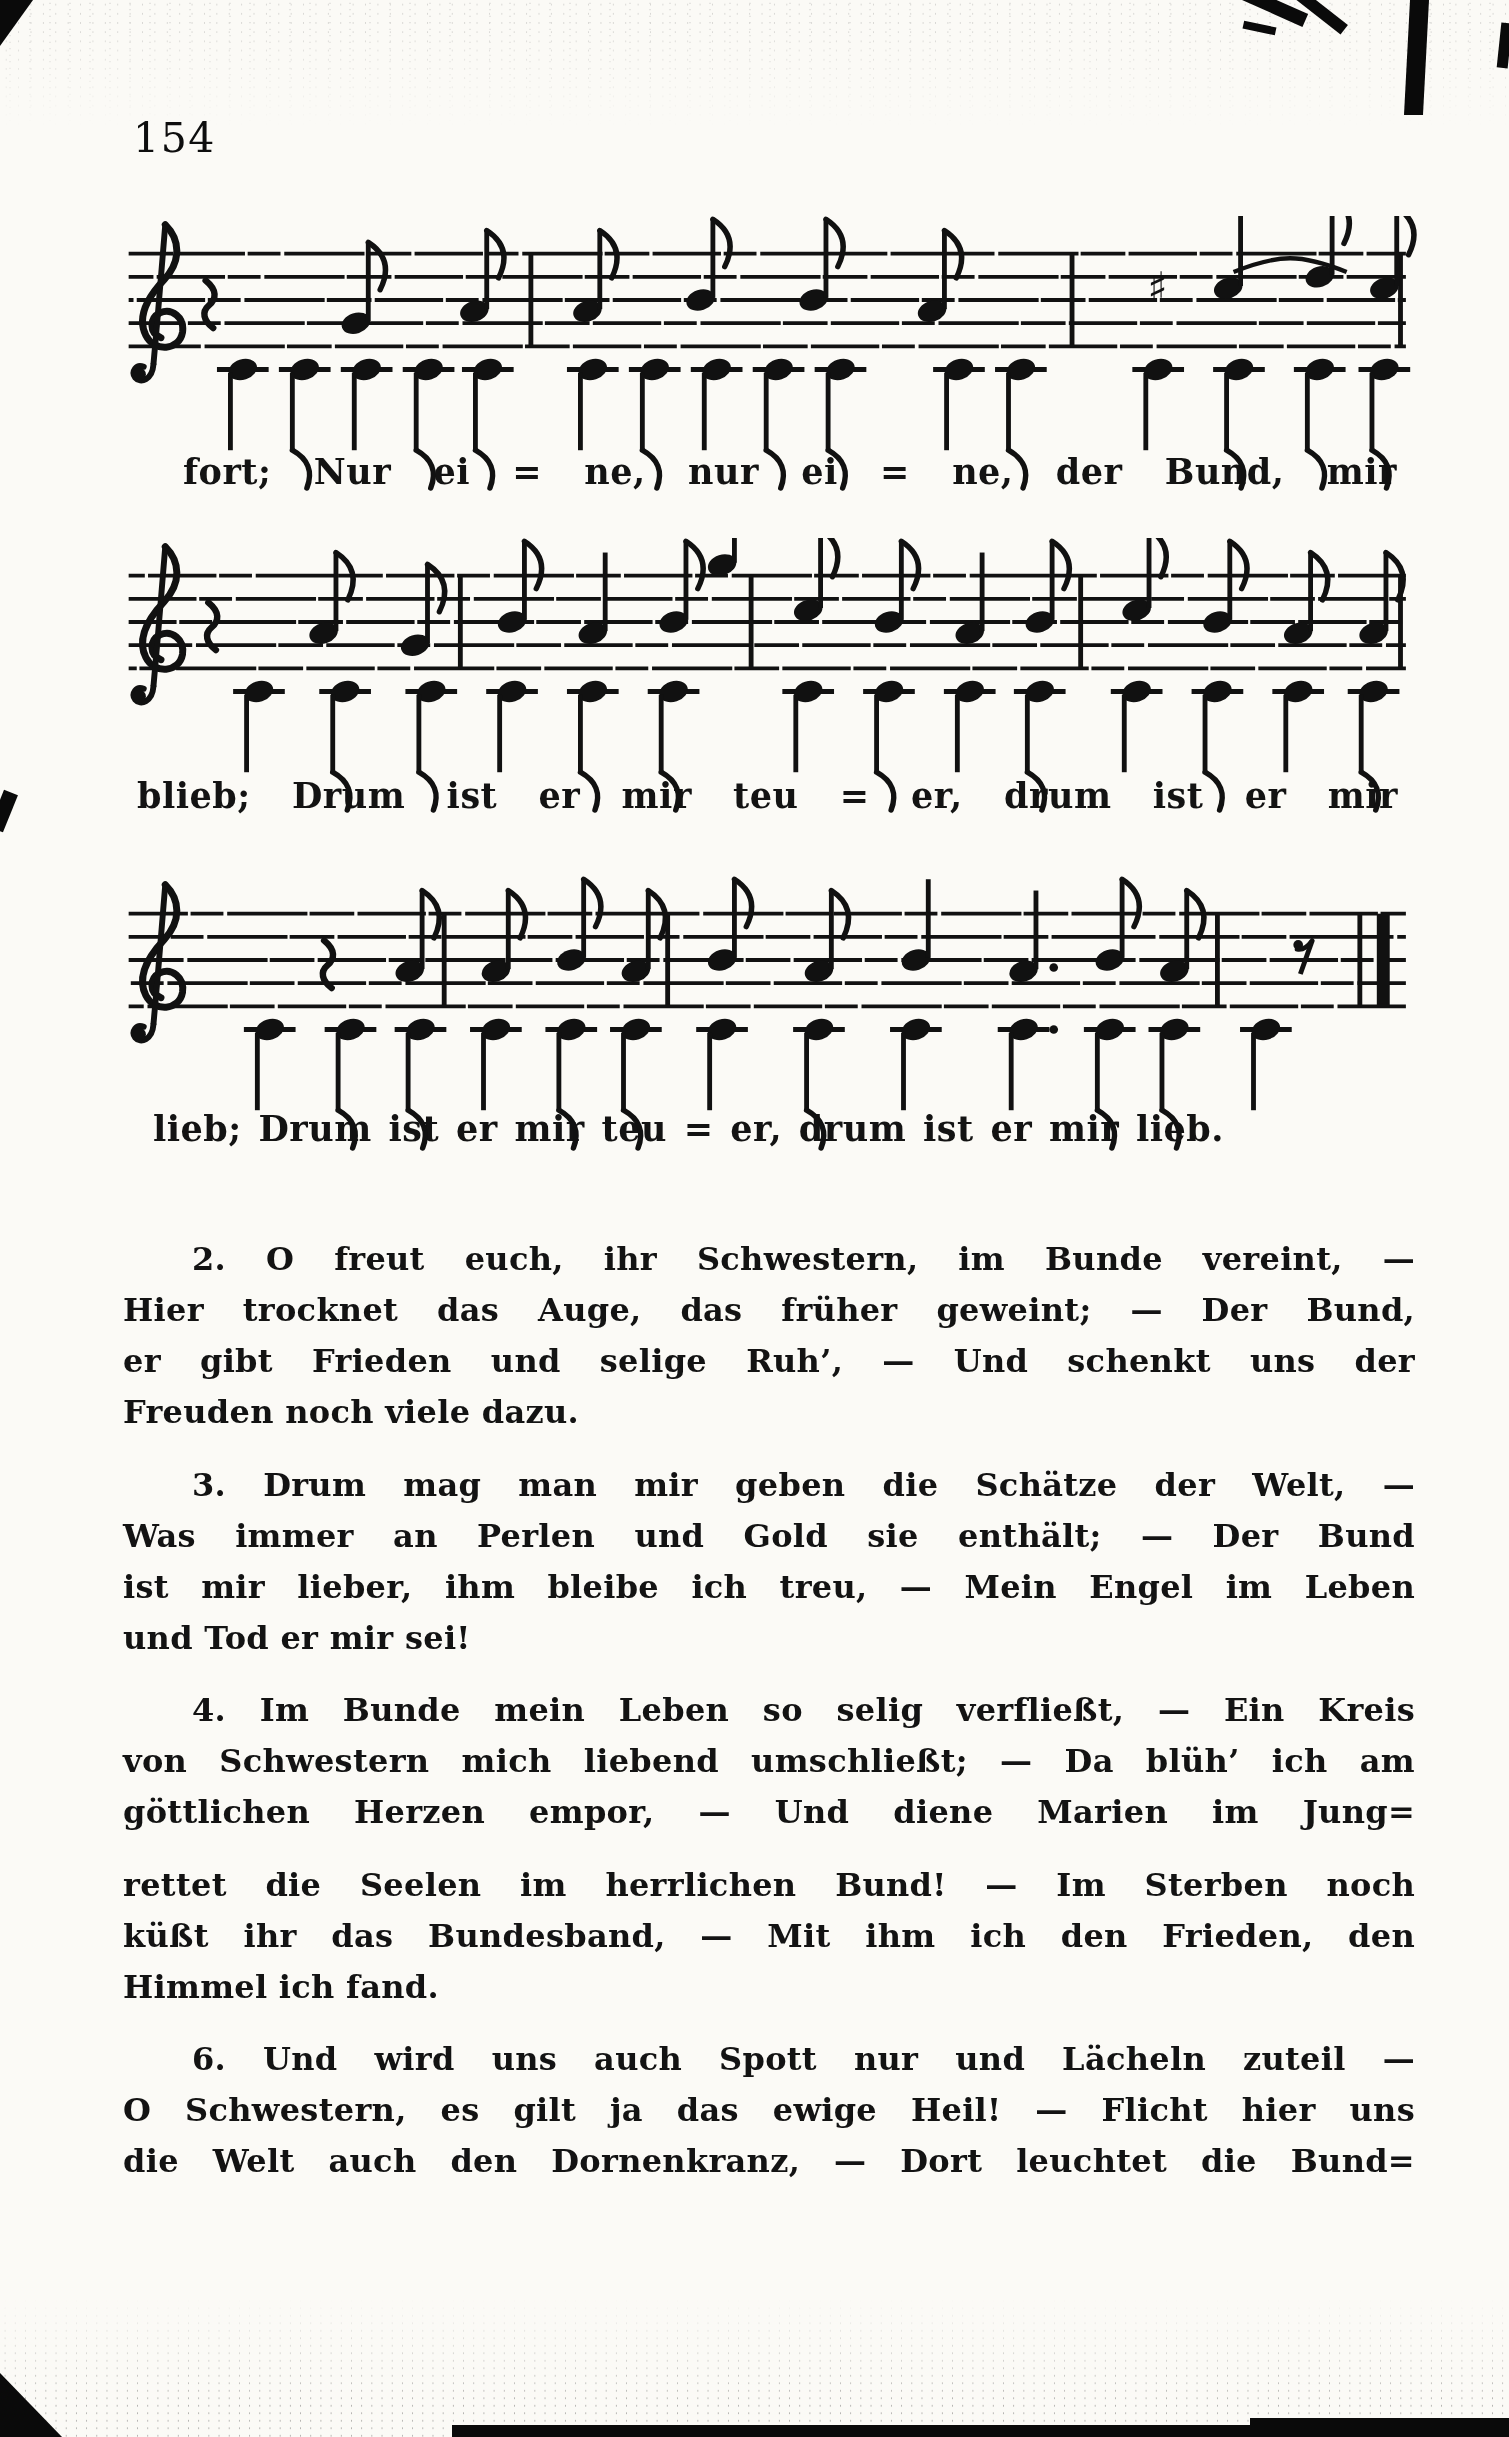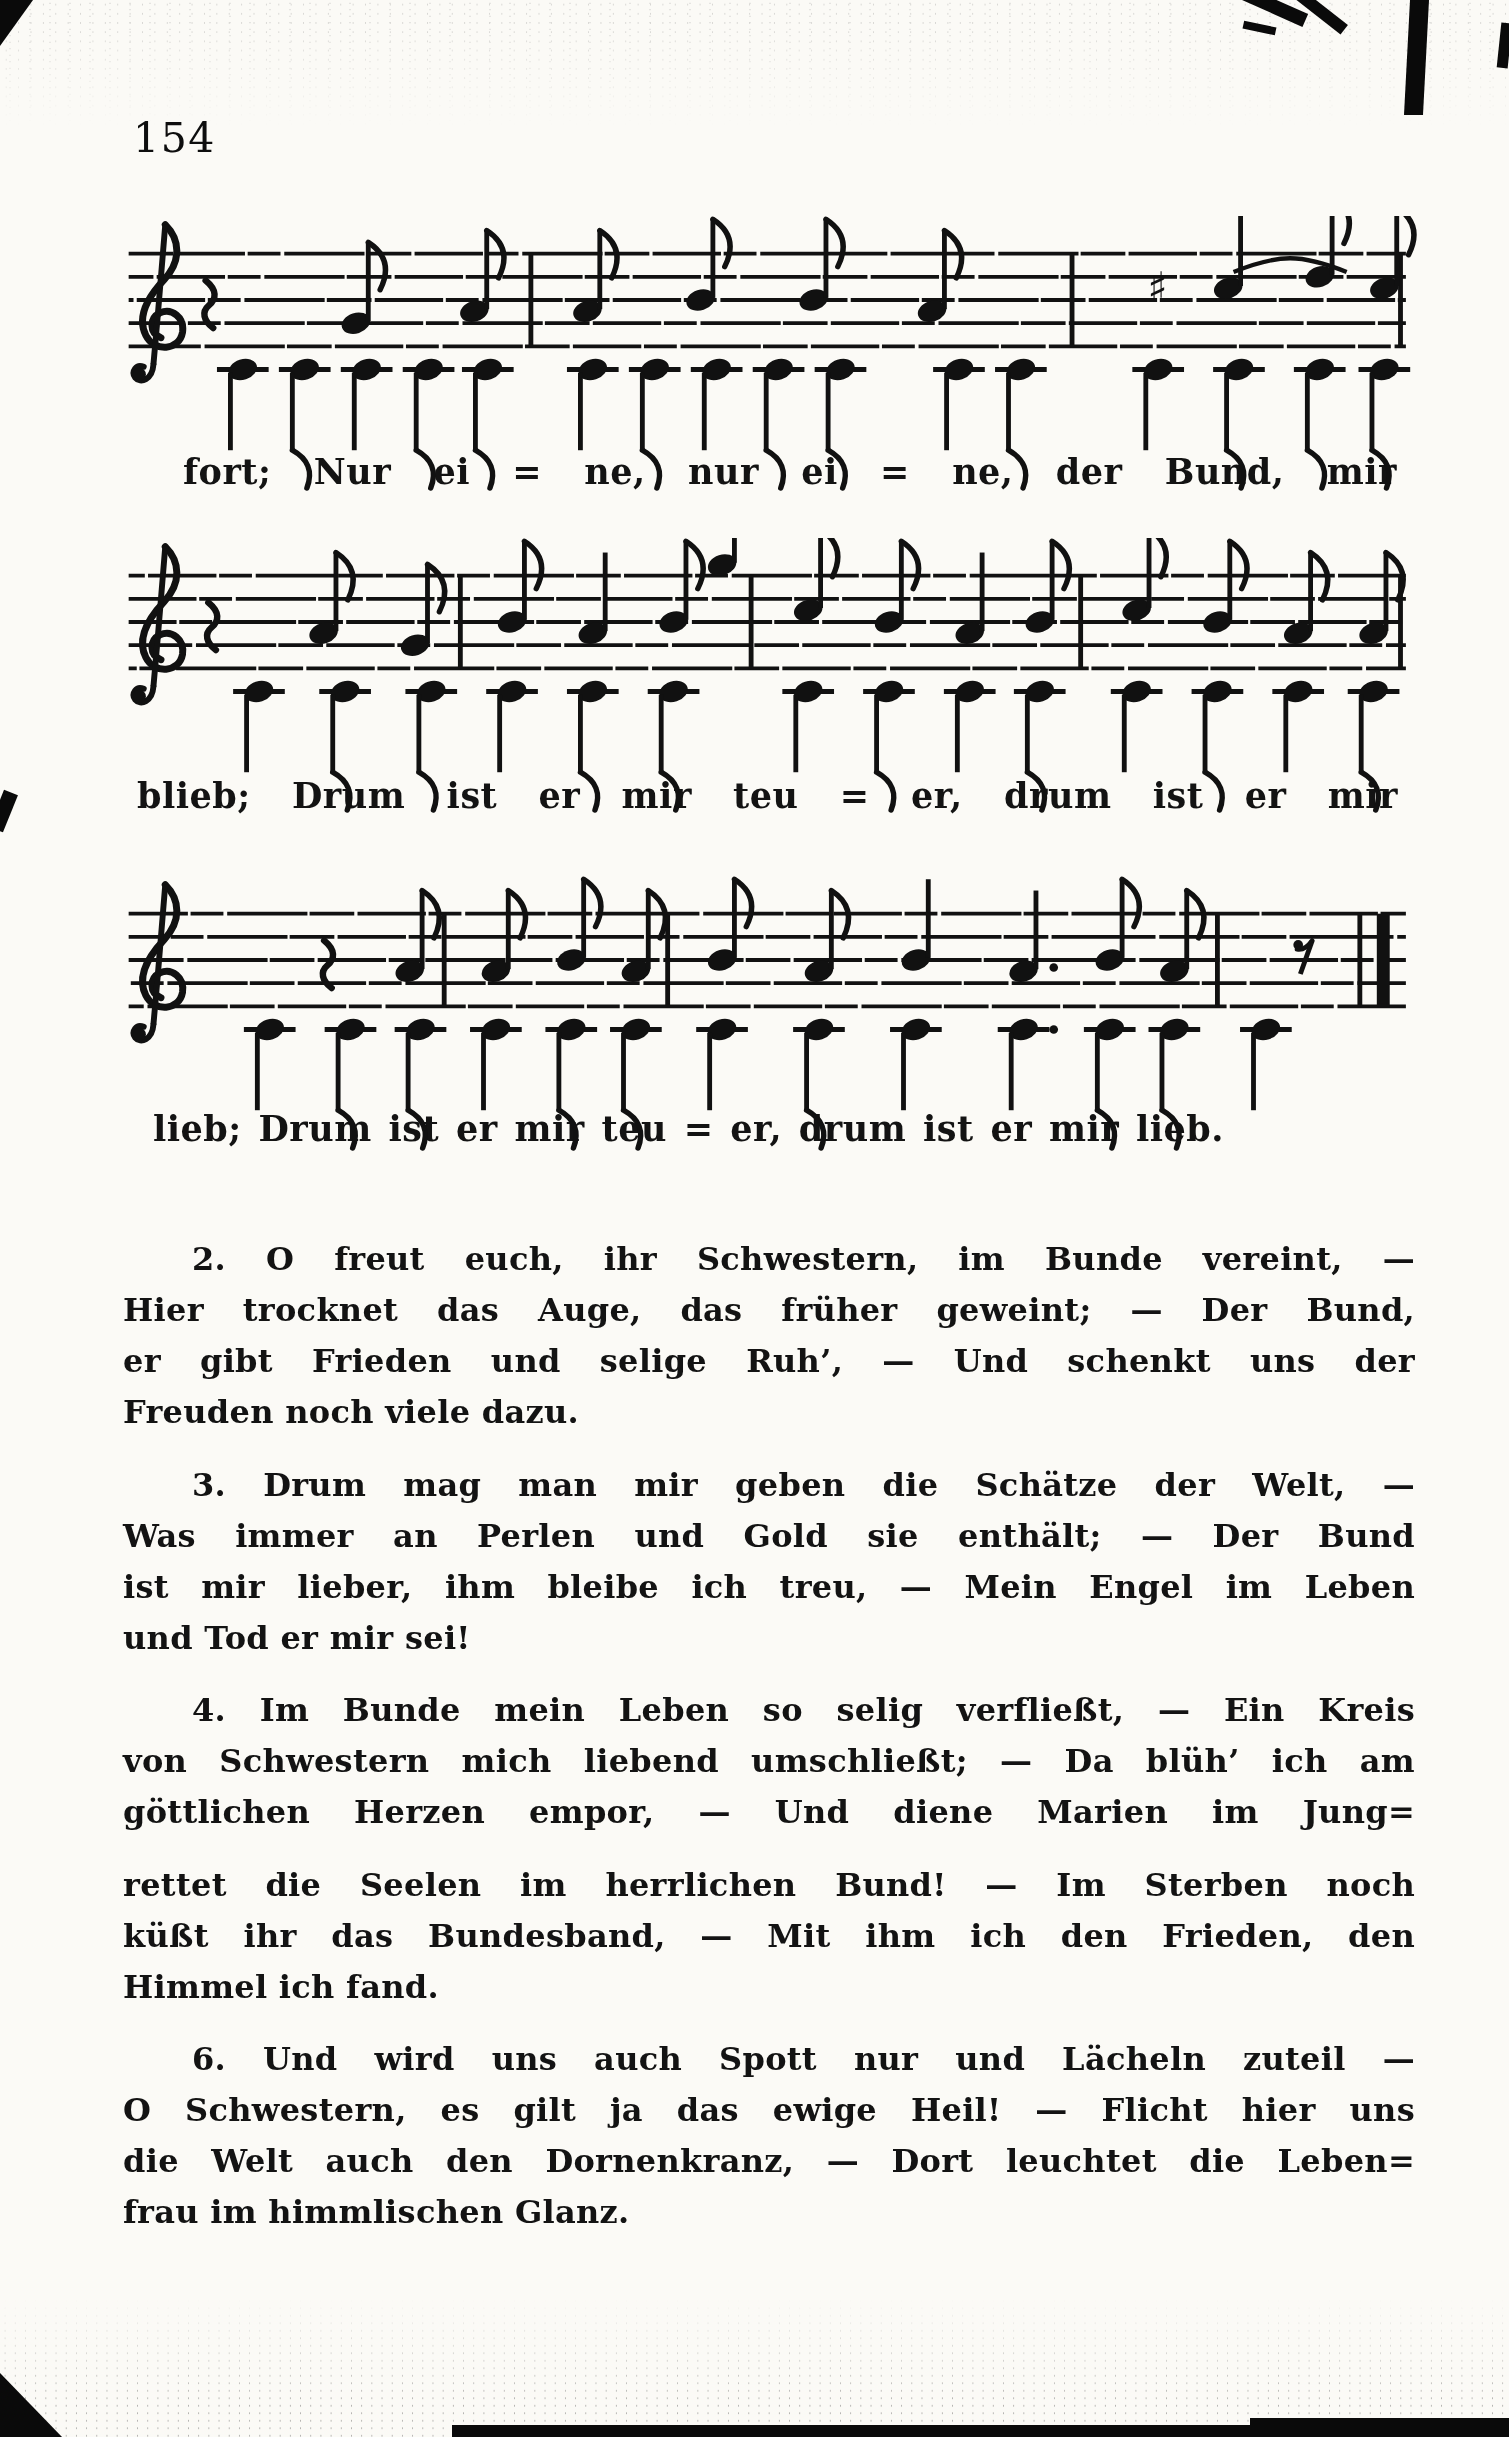--- a/index.html
+++ b/index.html
@@ -110,22 +110,21 @@
       <div class="verse-line">göttlichen Herzen empor, — Und diene Marien im Jung=</div>
     </div>
     <div class="verse">
       <div class="verse-line">rettet die Seelen im herrlichen Bund! — Im Sterben noch</div>
       <div class="verse-line">küßt ihr das Bundesband, — Mit ihm ich den Frieden, den</div>
       <div class="verse-line last">Himmel ich fand.</div>
     </div>
     <div class="verse">
       <div class="verse-line first">6. Und wird uns auch Spott nur und Lächeln zuteil —</div>
       <div class="verse-line">O Schwestern, es gilt ja das ewige Heil! — Flicht hier uns</div>
-      <div class="verse-line">die Welt auch den Dornenkranz, — Dort leuchtet die Leben=</div>
-      <div class="verse-line last">frau im himmlischen Glanz.</div>
+      <div class="verse-line">die Welt auch den Dornenkranz, — Dort leuchtet die Bund=</div>
     </div>
   </div>
 
 <svg class="system-svg" viewBox="0 0 2440 520" style="top: 216px;">
     <g>
       <line x1="28" y1="70" x2="2400" y2="70" stroke="#111111" stroke-width="7" stroke-dasharray="83 6 127 5 61 7 149 4" stroke-dashoffset="0"></line>
       <line x1="28" y1="113" x2="2400" y2="113" stroke="#111111" stroke-width="7" stroke-dasharray="83 6 127 5 61 7 149 4" stroke-dashoffset="37"></line>
       <line x1="28" y1="156" x2="2400" y2="156" stroke="#111111" stroke-width="7" stroke-dasharray="83 6 127 5 61 7 149 4" stroke-dashoffset="74"></line>
       <line x1="28" y1="199" x2="2400" y2="199" stroke="#111111" stroke-width="7" stroke-dasharray="83 6 127 5 61 7 149 4" stroke-dashoffset="111"></line>
       <line x1="28" y1="242" x2="2400" y2="242" stroke="#111111" stroke-width="7" stroke-dasharray="83 6 127 5 61 7 149 4" stroke-dashoffset="148"></line>

